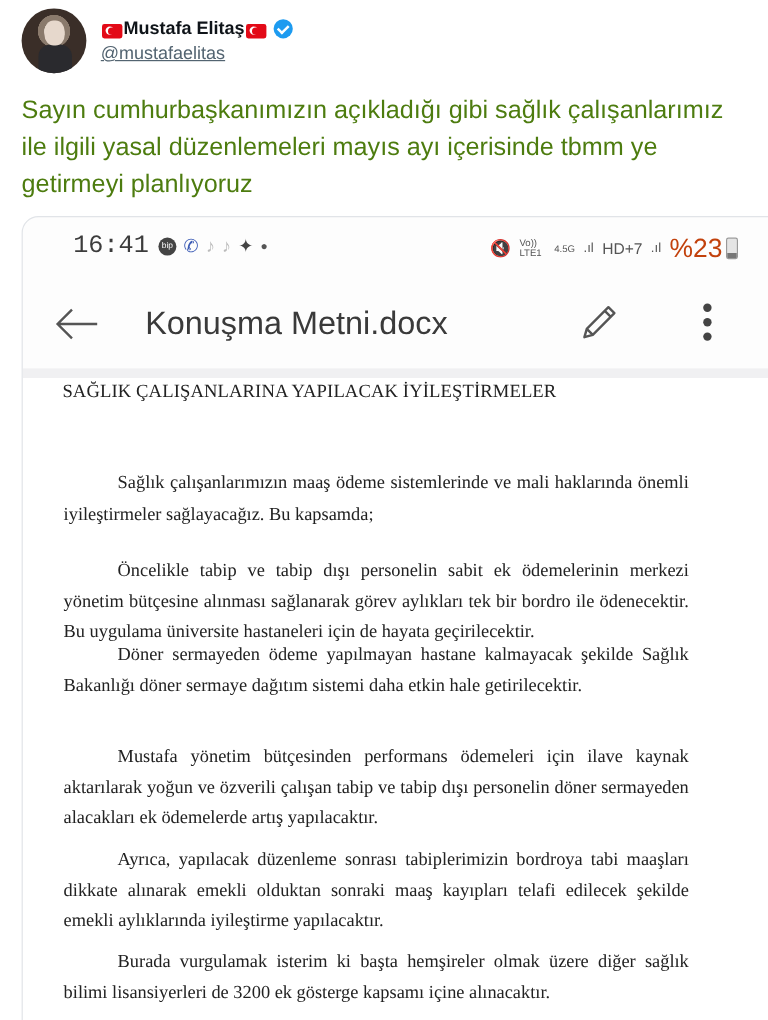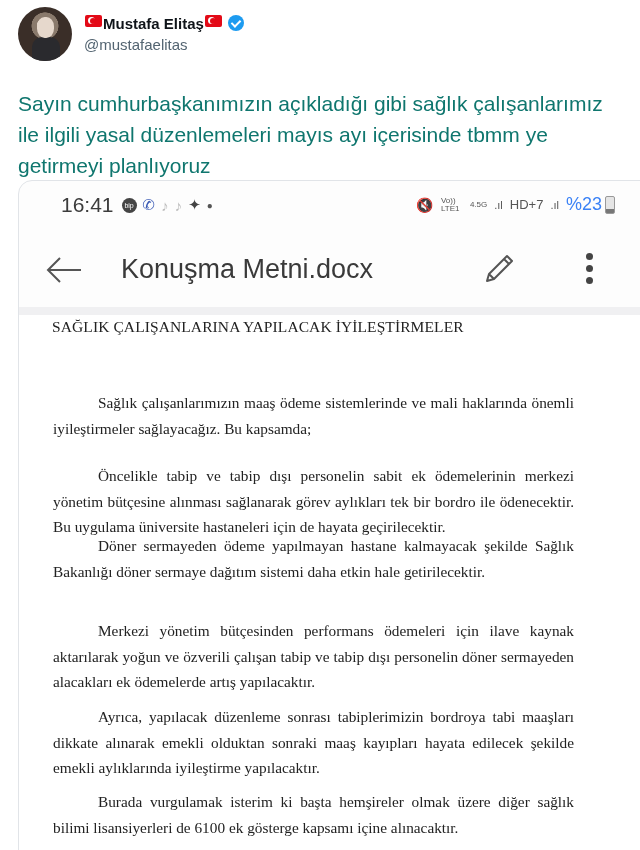--- a/index.html
+++ b/index.html
@@ -18,64 +18,64 @@
   }
   .avatar::after {
     content: ""; position: absolute; left: 14px; top: 30px; width: 28px; height: 30px;
     background: #2a2a2e; border-radius: 10px 10px 0 0;
   }
   .avatar::before {
     content: ""; position: absolute; left: 19px; top: 10px; width: 17px; height: 21px;
     background: #e6d8cc; border-radius: 45%; z-index: 2;
   }
   .names { margin-left: 12px; display: flex; flex-direction: column; }
-  .name-row { display: flex; align-items: flex-start; font-weight: bold; font-size: 15px; color: #0f1419; }
+  .name-row { display: flex; align-items: flex-end; font-weight: bold; font-size: 15px; color: #0f1419; }
   .flag {
     display: inline-block; width: 17px; height: 12px; background: #e30a17; border-radius: 2px;
     position: relative; margin: 0 1px;
   }
   .flag::before {
     content: ""; position: absolute; left: 3px; top: 2px; width: 7px; height: 7px; border-radius: 50%;
     background: #fff;
   }
   .flag::after {
     content: ""; position: absolute; left: 5px; top: 3px; width: 6px; height: 6px; border-radius: 50%;
     background: #e30a17;
   }
   .verified {
     display: inline-block; width: 16px; height: 16px; border-radius: 50%; background: #1d9bf0;
     margin-left: 5px; position: relative;
   }
   .verified::after {
     content: ""; position: absolute; left: 5px; top: 3px; width: 4px; height: 7px;
     border: solid #fff; border-width: 0 2px 2px 0; transform: rotate(45deg);
   }
-  .handle { font-size: 15px; color: #536471; margin-top: 4px; }
+  .handle { font-size: 15px; color: #536471; margin-top: 4px; text-decoration: underline; }
 
   .tweet-text {
-    position: absolute; left: 18px; top: 88px; width: 600px;
-    font-size: 21px; line-height: 31px; color: #0f766e;
+    position: absolute; left: 18px; top: 76px; width: 600px;
+    font-size: 21px; line-height: 31px; color: #4d7c0f;
   }
 
   .embedded {
     position: absolute; left: 18px; top: 180px; width: 640px; height: 700px;
     border: 1px solid #e1e4e8; border-radius: 14px 14px 0 0; overflow: hidden;
     background: #fdfdfd;
   }
   .statusbar {
     position: absolute; left: 0; top: 0; right: 0; height: 48px;
     display: flex; align-items: center; padding-left: 42px; color: #444;
     font-size: 21px;
   }
-  .statusbar .time { font-size: 21px; color: #3c3c3c; }
+  .statusbar .time { font-size: 21px; color: #3c3c3c; font-family: Liberation Mono, monospace; }
   .sb-icon { display: inline-block; margin-left: 6px; font-size: 15px; color: #555; }
   .bip { width: 15px; height: 15px; border-radius: 50%; background: #444; color: #fff; font-size: 7px; text-align: center; line-height: 15px; margin-left: 8px; }
   .sb-right { position: absolute; right: 44px; top: 13px; display: flex; align-items: center; font-size: 11px; color: #555; }
   .sb-right span { margin-left: 7px; }
-  .battery-pct { font-size: 18px; color: #3b82f6; }
+  .battery-pct { font-size: 22px; color: #c2410c; }
   .battery { width: 8px; height: 16px; border: 1px solid #999; border-radius: 2px; background: linear-gradient(to top, #777 0 25%, #e5e5e5 25%); margin-left: 3px !important; }
 
   .appbar {
     position: absolute; left: 0; top: 56px; right: 0; height: 66px;
     display: flex; align-items: center;
   }
   .back-arrow { position: absolute; left: 26px; top: 18px; width: 38px; height: 30px; }
   .doc-title { position: absolute; left: 102px; top: 17px; font-size: 27px; color: #3a3a3a; }
   .pencil { position: absolute; left: 462px; top: 14px; width: 36px; height: 36px; }
   .kebab { position: absolute; left: 567px; top: 16px; width: 8px; height: 36px; }
@@ -150,17 +150,17 @@
       </div>
   </div>
 
   <div class="doc-divider"></div>
 
   <div class="page">
     <div class="doc-heading">SAĞLIK ÇALIŞANLARINA YAPILACAK İYİLEŞTİRMELER</div>
     <p class="para" style="top:75px;margin:0">Sağlık çalışanlarımızın maaş ödeme sistemlerinde ve mali haklarında önemli iyileştirmeler sağlayacağız. Bu kapsamda;</p>
     <p class="para" style="top:148px;margin:0">Öncelikle tabip ve tabip dışı personelin sabit ek ödemelerinin merkezi yönetim bütçesine alınması sağlanarak görev aylıkları tek bir bordro ile ödenecektir. Bu uygulama üniversite hastaneleri için de hayata geçirilecektir.</p>
     <p class="para" style="top:218px;margin:0">Döner sermayeden ödeme yapılmayan hastane kalmayacak şekilde Sağlık Bakanlığı döner sermaye dağıtım sistemi daha etkin hale getirilecektir.</p>
-    <p class="para" style="top:303px;margin:0">Merkezi yönetim bütçesinden performans ödemeleri için ilave kaynak aktarılarak yoğun ve özverili çalışan tabip ve tabip dışı personelin döner sermayeden alacakları ek ödemelerde artış yapılacaktır.</p>
-    <p class="para" style="top:389px;margin:0">Ayrıca, yapılacak düzenleme sonrası tabiplerimizin bordroya tabi maaşları dikkate alınarak emekli olduktan sonraki maaş kayıpları hayata edilecek şekilde emekli aylıklarında iyileştirme yapılacaktır.</p>
-    <p class="para" style="top:474px;margin:0">Burada vurgulamak isterim ki başta hemşireler olmak üzere diğer sağlık bilimi lisansiyerleri de 6100 ek gösterge kapsamı içine alınacaktır.</p>
+    <p class="para" style="top:303px;margin:0">Mustafa yönetim bütçesinden performans ödemeleri için ilave kaynak aktarılarak yoğun ve özverili çalışan tabip ve tabip dışı personelin döner sermayeden alacakları ek ödemelerde artış yapılacaktır.</p>
+    <p class="para" style="top:389px;margin:0">Ayrıca, yapılacak düzenleme sonrası tabiplerimizin bordroya tabi maaşları dikkate alınarak emekli olduktan sonraki maaş kayıpları telafi edilecek şekilde emekli aylıklarında iyileştirme yapılacaktır.</p>
+    <p class="para" style="top:474px;margin:0">Burada vurgulamak isterim ki başta hemşireler olmak üzere diğer sağlık bilimi lisansiyerleri de 3200 ek gösterge kapsamı içine alınacaktır.</p>
   </div>
 </div>
 
 </body></html>

